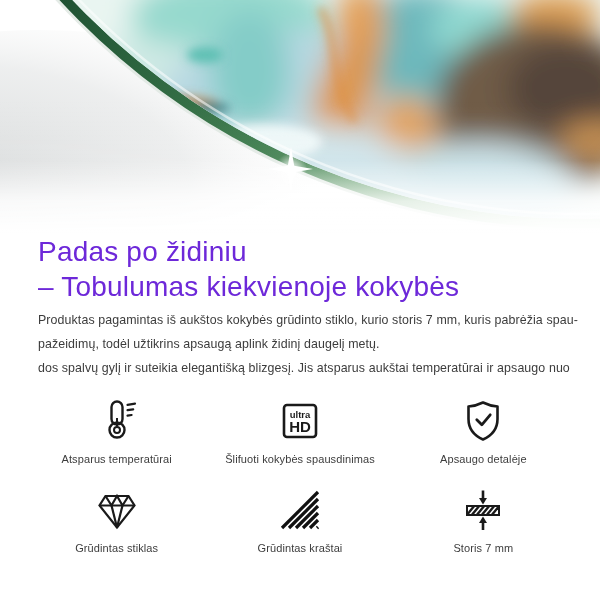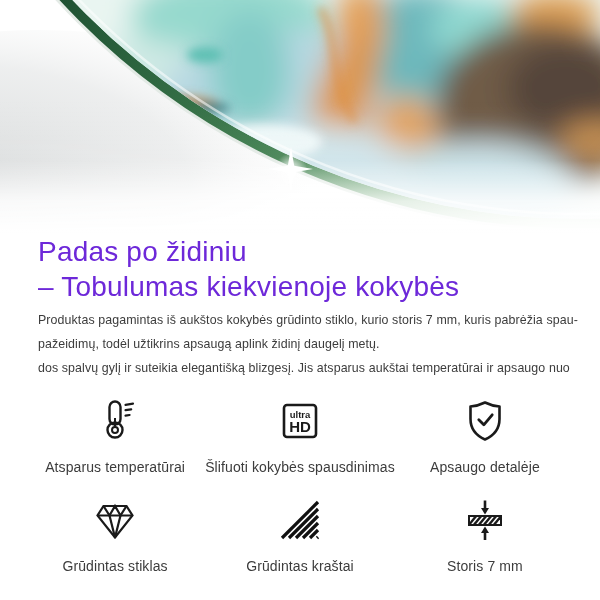--- a/index.html
+++ b/index.html
@@ -23,21 +23,21 @@
     letter-spacing:.1px;
   }
   .paragraph span{display:block;white-space:nowrap;}
   .features{
     position:absolute;left:25px;top:398px;width:550px;
     display:grid;grid-template-columns:repeat(3,1fr);row-gap:22px;
   }
   .feature{display:flex;flex-direction:column;align-items:center;}
   .icon-box{height:50px;display:flex;justify-content:center;}
   .feature-label{
-    margin-top:11px;font-size:14px;color:#3c3c3c;letter-spacing:.1px;
+    margin-top:5px;font-size:11px;color:#3c3c3c;letter-spacing:.1px;
     white-space:nowrap;text-align:center;
   }
 </style>
 </head>
 <body>
 
 <div class="page">
 
   <div class="hero" aria-label="Round tempered glass fireplace pad with teal, light-blue, orange and bronze marble ink print, green polished glass edge and a sparkle highlight on the rim">
     <svg width="600" height="235" viewBox="0 0 600 235" xmlns="http://www.w3.org/2000/svg">

